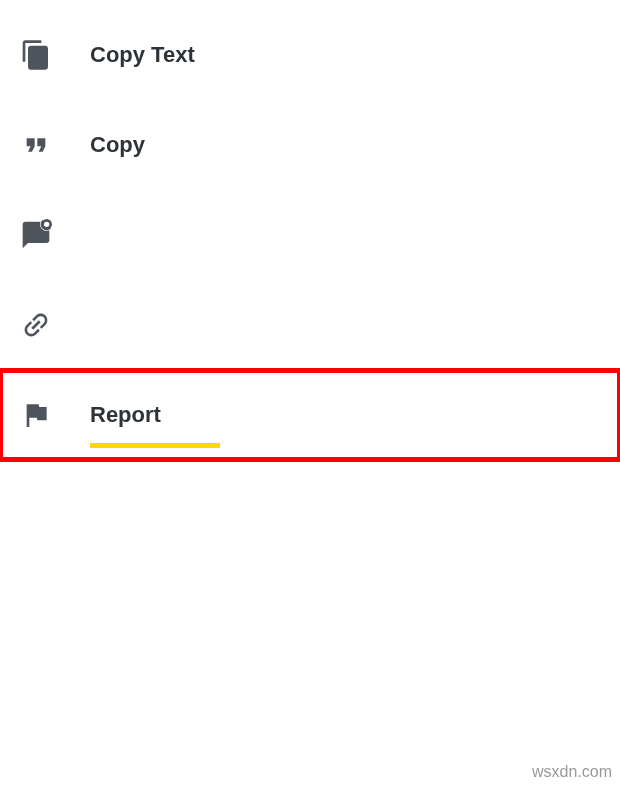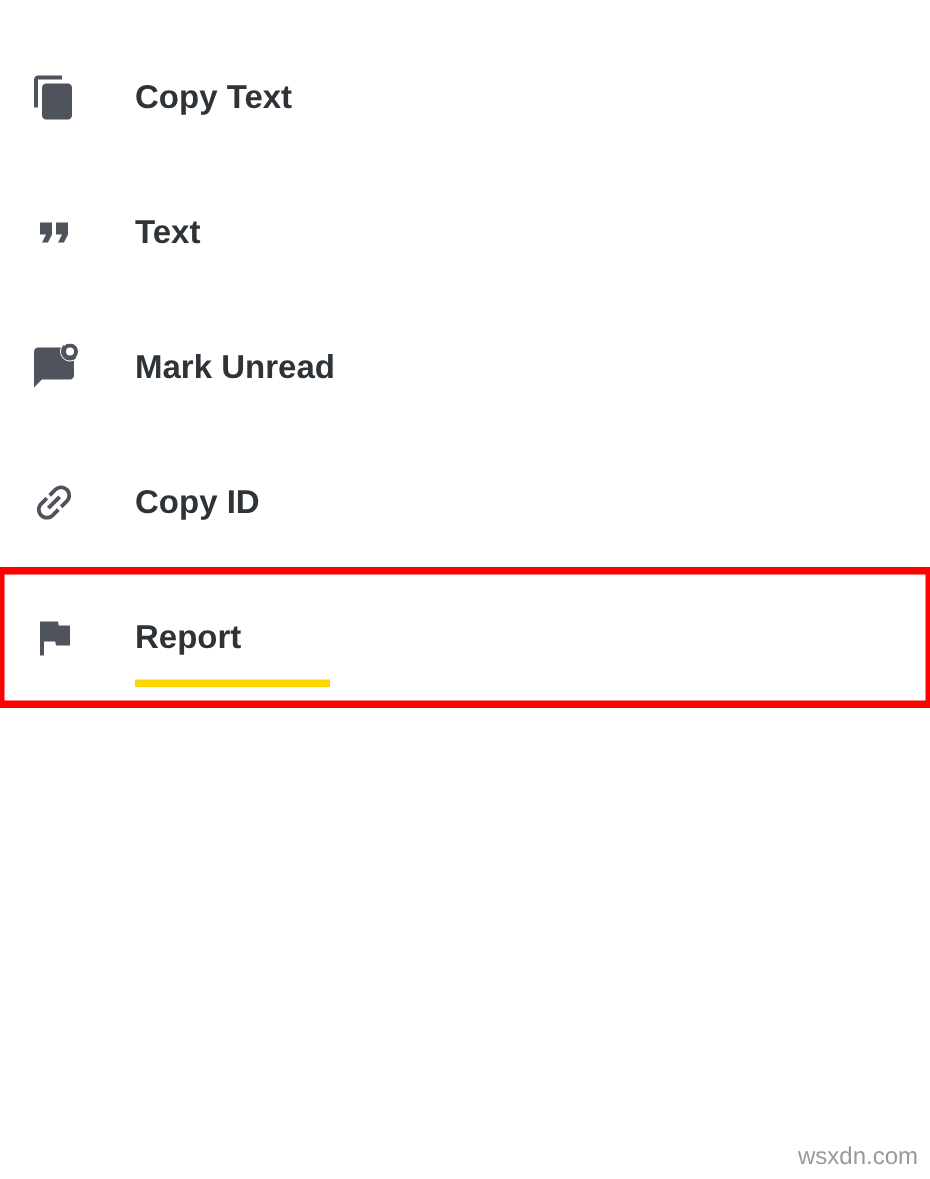--- a/index.html
+++ b/index.html
@@ -8,21 +8,21 @@
       box-sizing: border-box;
     }
     body {
       font-family: -apple-system, BlinkMacSystemFont, "Segoe UI", Helvetica, Arial, sans-serif;
       background: #ffffff;
       width: 620px;
       height: 786px;
       position: relative;
     }
     .menu {
-      padding-top: 20px;
+      padding-top: 10px;
     }
     .menu-item {
       display: flex;
       align-items: center;
       padding: 28px 20px;
       cursor: pointer;
       position: relative;
     }
     .menu-item .icon {
       width: 40px;
@@ -78,44 +78,42 @@
     </span>
     <span class="label">Copy Text</span>
   </div>
 
   <div class="menu-item">
     <span class="icon">
       <svg viewBox="0 0 24 24">
           <path d="M6 17h3l2-4V7H5v6h3l-2 4zm8 0h3l2-4V7h-6v6h3l-2 4z"></path>
         </svg>
     </span>
-    <span class="label">Text</span>
+    <span class="label">Copy</span>
   </div>
 
 
   <div class="menu-item">
     <span class="icon">
       <svg viewBox="0 0 24 24">
           <path d="M20 2H4c-1.1 0-2 .9-2 2v18l4-4h14c1.1 0 2-.9 2-2V4c0-1.1-.9-2-2-2z"></path>
           <circle cx="20" cy="4" r="5" fill="#fff"></circle>
           <path d="M20 0a4 4 0 100 8 4 4 0 000-8zm0 2a2 2 0 110 4 2 2 0 010-4z" fill="#4f545c"></path>
           <path d="M17.5 1.5a3.5 3.5 0 105 5" fill="none" stroke="#4f545c" stroke-width="2"></path>
         </svg>
     </span>
-    <span class="label">Mark Unread</span>
   </div>
 
 
   <div class="menu-item">
     <span class="icon">
       <svg viewBox="0 0 24 24">
           <path d="M3.9 12c0-1.71 1.39-3.1 3.1-3.1h4V7H7c-2.76 0-5 2.24-5 5s2.24 5 5 5h4v-1.9H7c-1.71 0-3.1-1.39-3.1-3.1zM8 13h8v-2H8v2zm9-6h-4v1.9h4c1.71 0 3.1 1.39 3.1 3.1s-1.39 3.1-3.1 3.1h-4V17h4c2.76 0 5-2.24 5-5s-2.24-5-5-5z" transform="rotate(-45 12 12)"></path>
         </svg>
     </span>
-    <span class="label">Copy ID</span>
   </div>
 
   <div class="menu-item highlighted">
     <span class="icon">
       <svg viewBox="0 0 24 24">
           <path d="M14.4 6L14 4H5v17h2v-7h5.6l.4 2h7V6z"></path>
         </svg>
     </span>
     <span class="label">Report</span>
     <span class="yellow-underline"></span>

